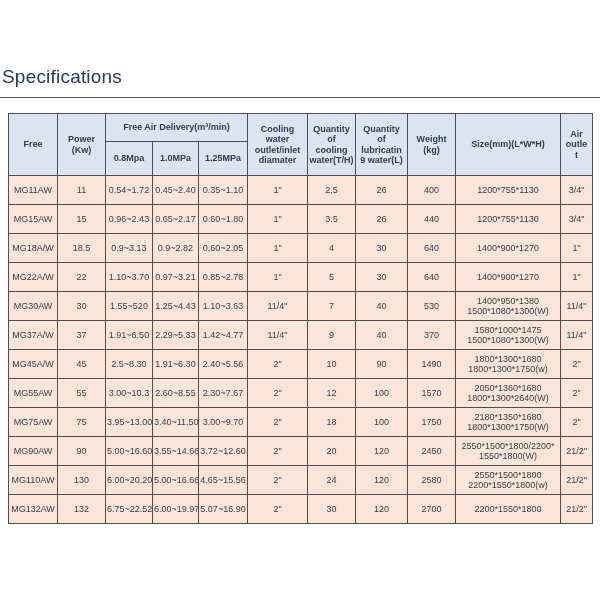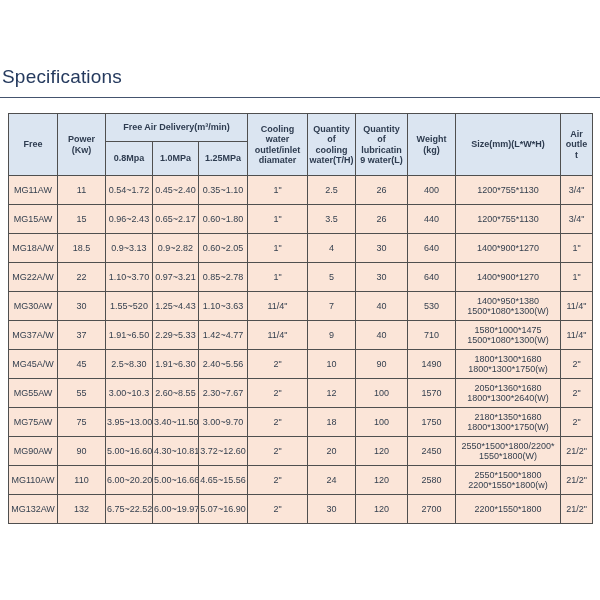--- a/index.html
+++ b/index.html
@@ -158,21 +158,21 @@
       </tr>
       <tr>
         <td>MG37A/W</td>
         <td>37</td>
         <td>1.91~6.50</td>
         <td>2.29~5.33</td>
         <td>1.42~4.77</td>
         <td>11/4"</td>
         <td>9</td>
         <td>40</td>
-        <td>710</td>
+        <td>370</td>
         <td>1580*1000*1475
 1500*1080*1300(W)</td>
         <td>11/4"</td>
       </tr>
       <tr>
         <td>MG45A/W</td>
         <td>45</td>
         <td>2.5~8.30</td>
         <td>1.91~6.30</td>
         <td>2.40~5.56</td>
@@ -209,33 +209,33 @@
         <td>100</td>
         <td>1750</td>
         <td>2180*1350*1680
 1800*1300*1750(W)</td>
         <td>2"</td>
       </tr>
       <tr>
         <td>MG90AW</td>
         <td>90</td>
         <td>5.00~16.60</td>
-        <td>4.30~10.81</td>
+        <td>3.55~14.66</td>
         <td>3.72~12.60</td>
         <td>2"</td>
         <td>20</td>
         <td>120</td>
         <td>2450</td>
         <td>2550*1500*1800/2200*
 1550*1800(W)</td>
         <td>21/2"</td>
       </tr>
       <tr>
         <td>MG110AW</td>
-        <td>110</td>
+        <td>130</td>
         <td>6.00~20.20</td>
         <td>5.00~16.66</td>
         <td>4.65~15.56</td>
         <td>2"</td>
         <td>24</td>
         <td>120</td>
         <td>2580</td>
         <td>2550*1500*1800
 2200*1550*1800(w)</td>
         <td>21/2"</td>

